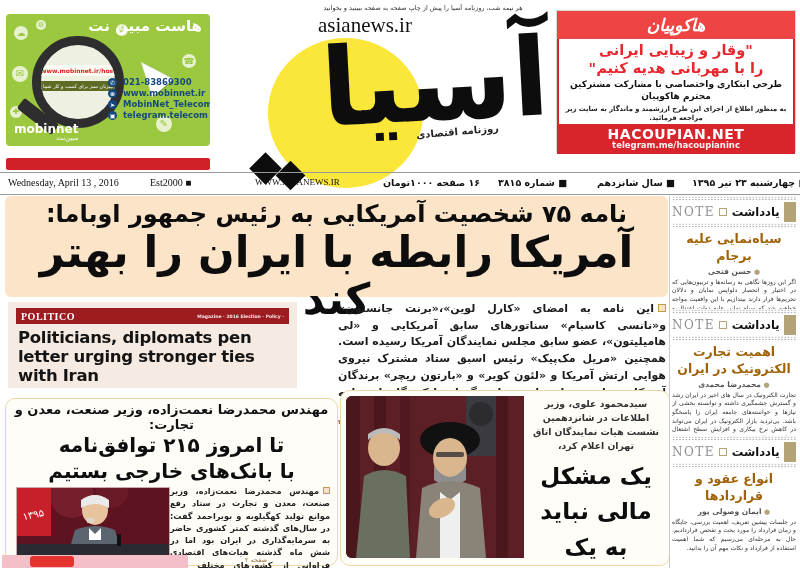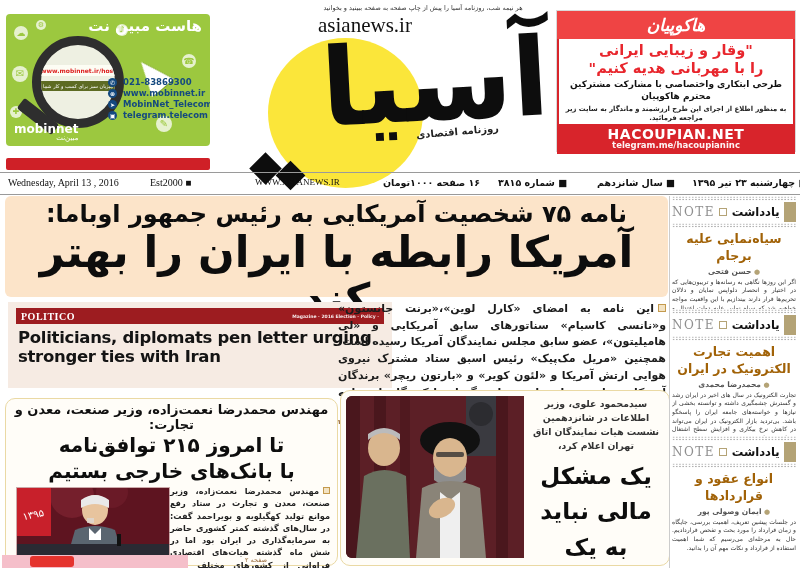--- a/index.html
+++ b/index.html
@@ -49,21 +49,21 @@
   
   .dl{left:0;top:172px;width:800px;height:21px;border-top:1px solid #9a9a9a;border-bottom:1px solid #9a9a9a;font-size:10px;color:#111;}
   .dl span{position:absolute;top:4px;white-space:nowrap;}
   .dl .fa{font-weight:bold;font-size:9.5px;}
 
   
   .lead-box{left:5px;top:196px;width:663px;height:101px;background:#fce4c9;border-radius:6px;text-align:center;}
   .lead-kicker{font-size:24px;font-weight:bold;color:#0d0d0d;margin-top:4px;}
   .lead-head{font-size:43px;font-weight:bold;color:#0d0d0d;line-height:1.1;margin-top:1px;letter-spacing:-1px;}
 
-  .pol-box{left:8px;top:302px;width:384px;height:86px;background:#f6ebe3;}
+  .pol-box{left:8px;top:302px;width:289px;height:86px;background:#f6ebe3;}
   .pol-bar{margin:6px 8px 4px;height:16px;background:#9d1c20;color:#fff;display:flex;justify-content:space-between;align-items:center;padding:0 5px;}
   .pol-brand{font-family:"Liberation Serif",serif;font-weight:bold;font-size:10px;letter-spacing:.5px;}
   .pol-menu{font-size:4.5px;font-weight:bold;opacity:.9;}
   .pol-head{padding:1px 10px;font-size:16.5px;font-weight:bold;color:#141414;line-height:1.15;text-align:left;letter-spacing:-.3px;}
 
   .lead-sum{left:338px;top:301px;width:328px;height:92px;font-size:11px;font-weight:bold;color:#1c1c1c;line-height:1.52;text-align:justify;}
   .sq{display:inline-block;width:6px;height:6px;border:1px solid #c49a4d;background:#f3e3c3;margin-left:4px;}
   .pref{font-size:6.5px;color:#9a6c3b;}
 
   

